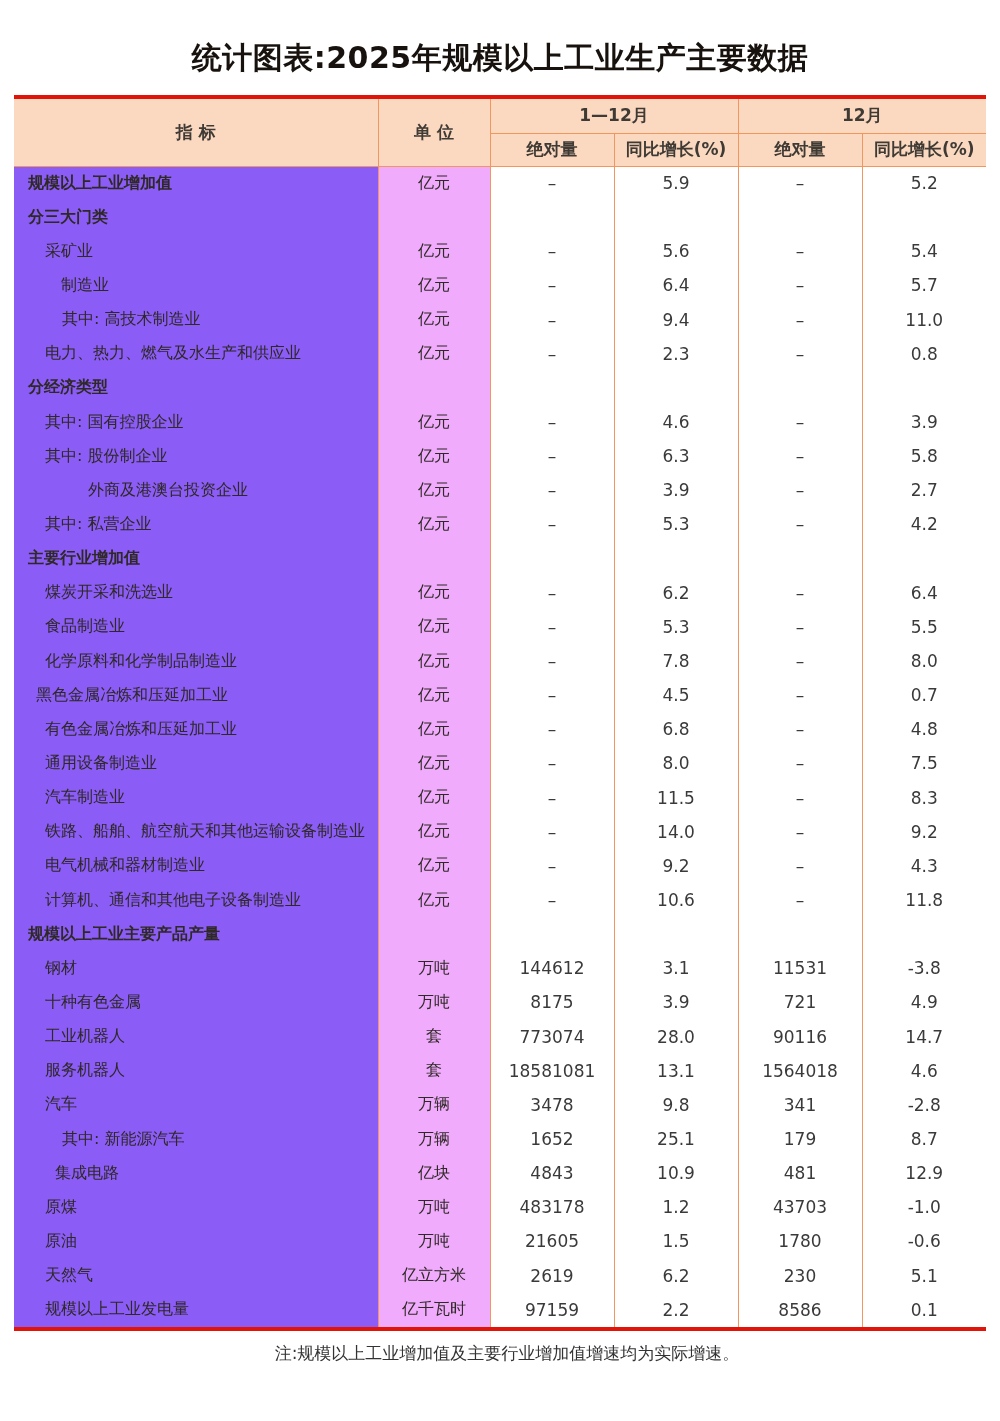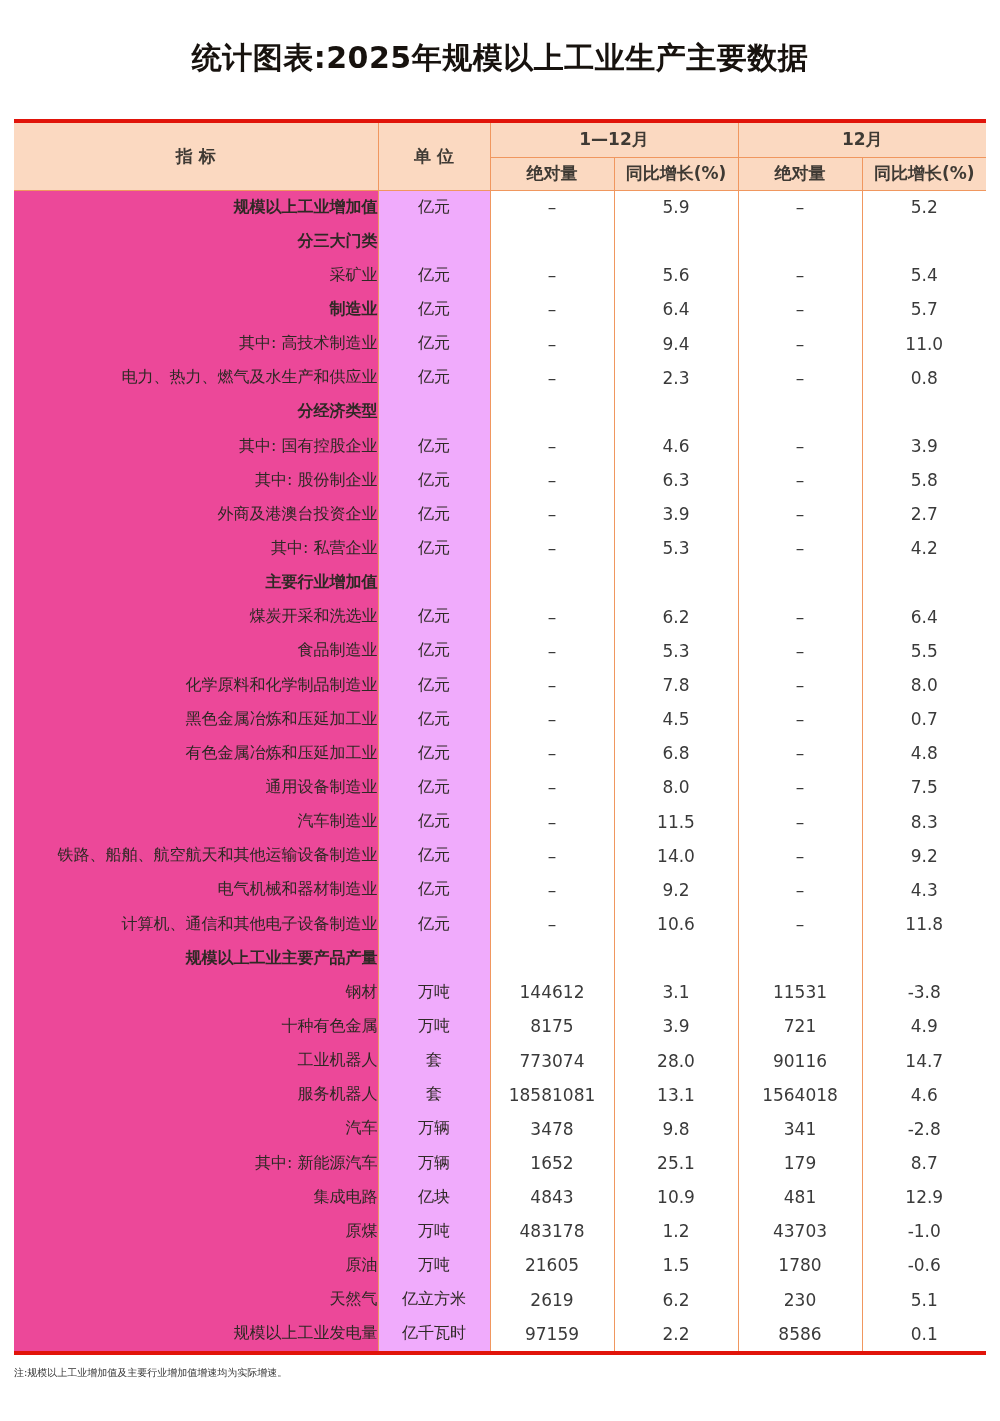--- a/index.html
+++ b/index.html
@@ -14,21 +14,21 @@
   }
   .title {
     margin-top: 38px;
     text-align: center;
     font-size: 30px;
     font-weight: 700;
     color: #17120e;
     letter-spacing: 0.5px;
   }
   .table-box {
-    margin: 40px 14px 0 14px;
+    margin: 16px 14px 0 14px;
     border-top: 4px solid #e1140a;
     border-bottom: 4px solid #e1140a;
   }
   table {
     width: 100%;
     border-collapse: collapse;
     table-layout: fixed;
   }
   thead th {
     background: #fbd9c1;
@@ -42,41 +42,42 @@
   thead tr.hrow1 th { height: 34px; }
   thead tr.hrow2 th { height: 33px; }
   th, td { border-left: 1px solid #f0975f; }
   th.c-ind, td.lbl { border-left: 0; }
   tbody td {
     height: 34.15px;
     vertical-align: middle;
     font-size: 16px;
   }
   td.lbl {
-    background: #ec4899;
-    text-align: right;
+    background: #8b5cf6;
+    text-align: left;
     color: #2e2925;
     white-space: nowrap;
   }
   td.unit {
     background: #f0abfc;
     text-align: center;
     color: #2e2925;
   }
   td.num {
     background: #ffffff;
     text-align: center;
     font-size: 17px;
     color: #3a3a3a;
   }
   tr.bold td.lbl { font-weight: 700; }
   .note {
     margin: 11px 0 0 14px;
-    font-size: 10px;
+    font-size: 17px;
     color: #333333;
+    text-align: center;
   }
   .credit {
     margin: 16px 14px 0 0;
     text-align: right;
     font-size: 17px;
     color: #2e2925;
   }
 </style>
 </head>
 <body>
@@ -128,21 +129,21 @@
           </tr>
           <tr>
             <td class="lbl" style="padding-left: 31px;">采矿业</td>
             <td class="unit">亿元</td>
             <td class="num">–</td>
             <td class="num">5.6</td>
             <td class="num">–</td>
             <td class="num">5.4</td>
           </tr>
           <tr>
-            <td class="lbl" style="padding-left: 17px; font-weight: bold;">制造业</td>
+            <td class="lbl" style="padding-left: 47px;">制造业</td>
             <td class="unit">亿元</td>
             <td class="num">–</td>
             <td class="num">6.4</td>
             <td class="num">–</td>
             <td class="num">5.7</td>
           </tr>
           <tr>
             <td class="lbl" style="padding-left: 48px;">其中: 高技术制造业</td>
             <td class="unit">亿元</td>
             <td class="num">–</td>
@@ -368,21 +369,21 @@
           </tr>
           <tr>
             <td class="lbl" style="padding-left: 31px;">天然气</td>
             <td class="unit">亿立方米</td>
             <td class="num">2619</td>
             <td class="num">6.2</td>
             <td class="num">230</td>
             <td class="num">5.1</td>
           </tr>
           <tr>
-            <td class="lbl" style="padding-left: 15px;">规模以上工业发电量</td>
+            <td class="lbl" style="padding-left: 31px;">规模以上工业发电量</td>
             <td class="unit">亿千瓦时</td>
             <td class="num">97159</td>
             <td class="num">2.2</td>
             <td class="num">8586</td>
             <td class="num">0.1</td>
           </tr>
         </tbody>
     </table>
   </div>
 

